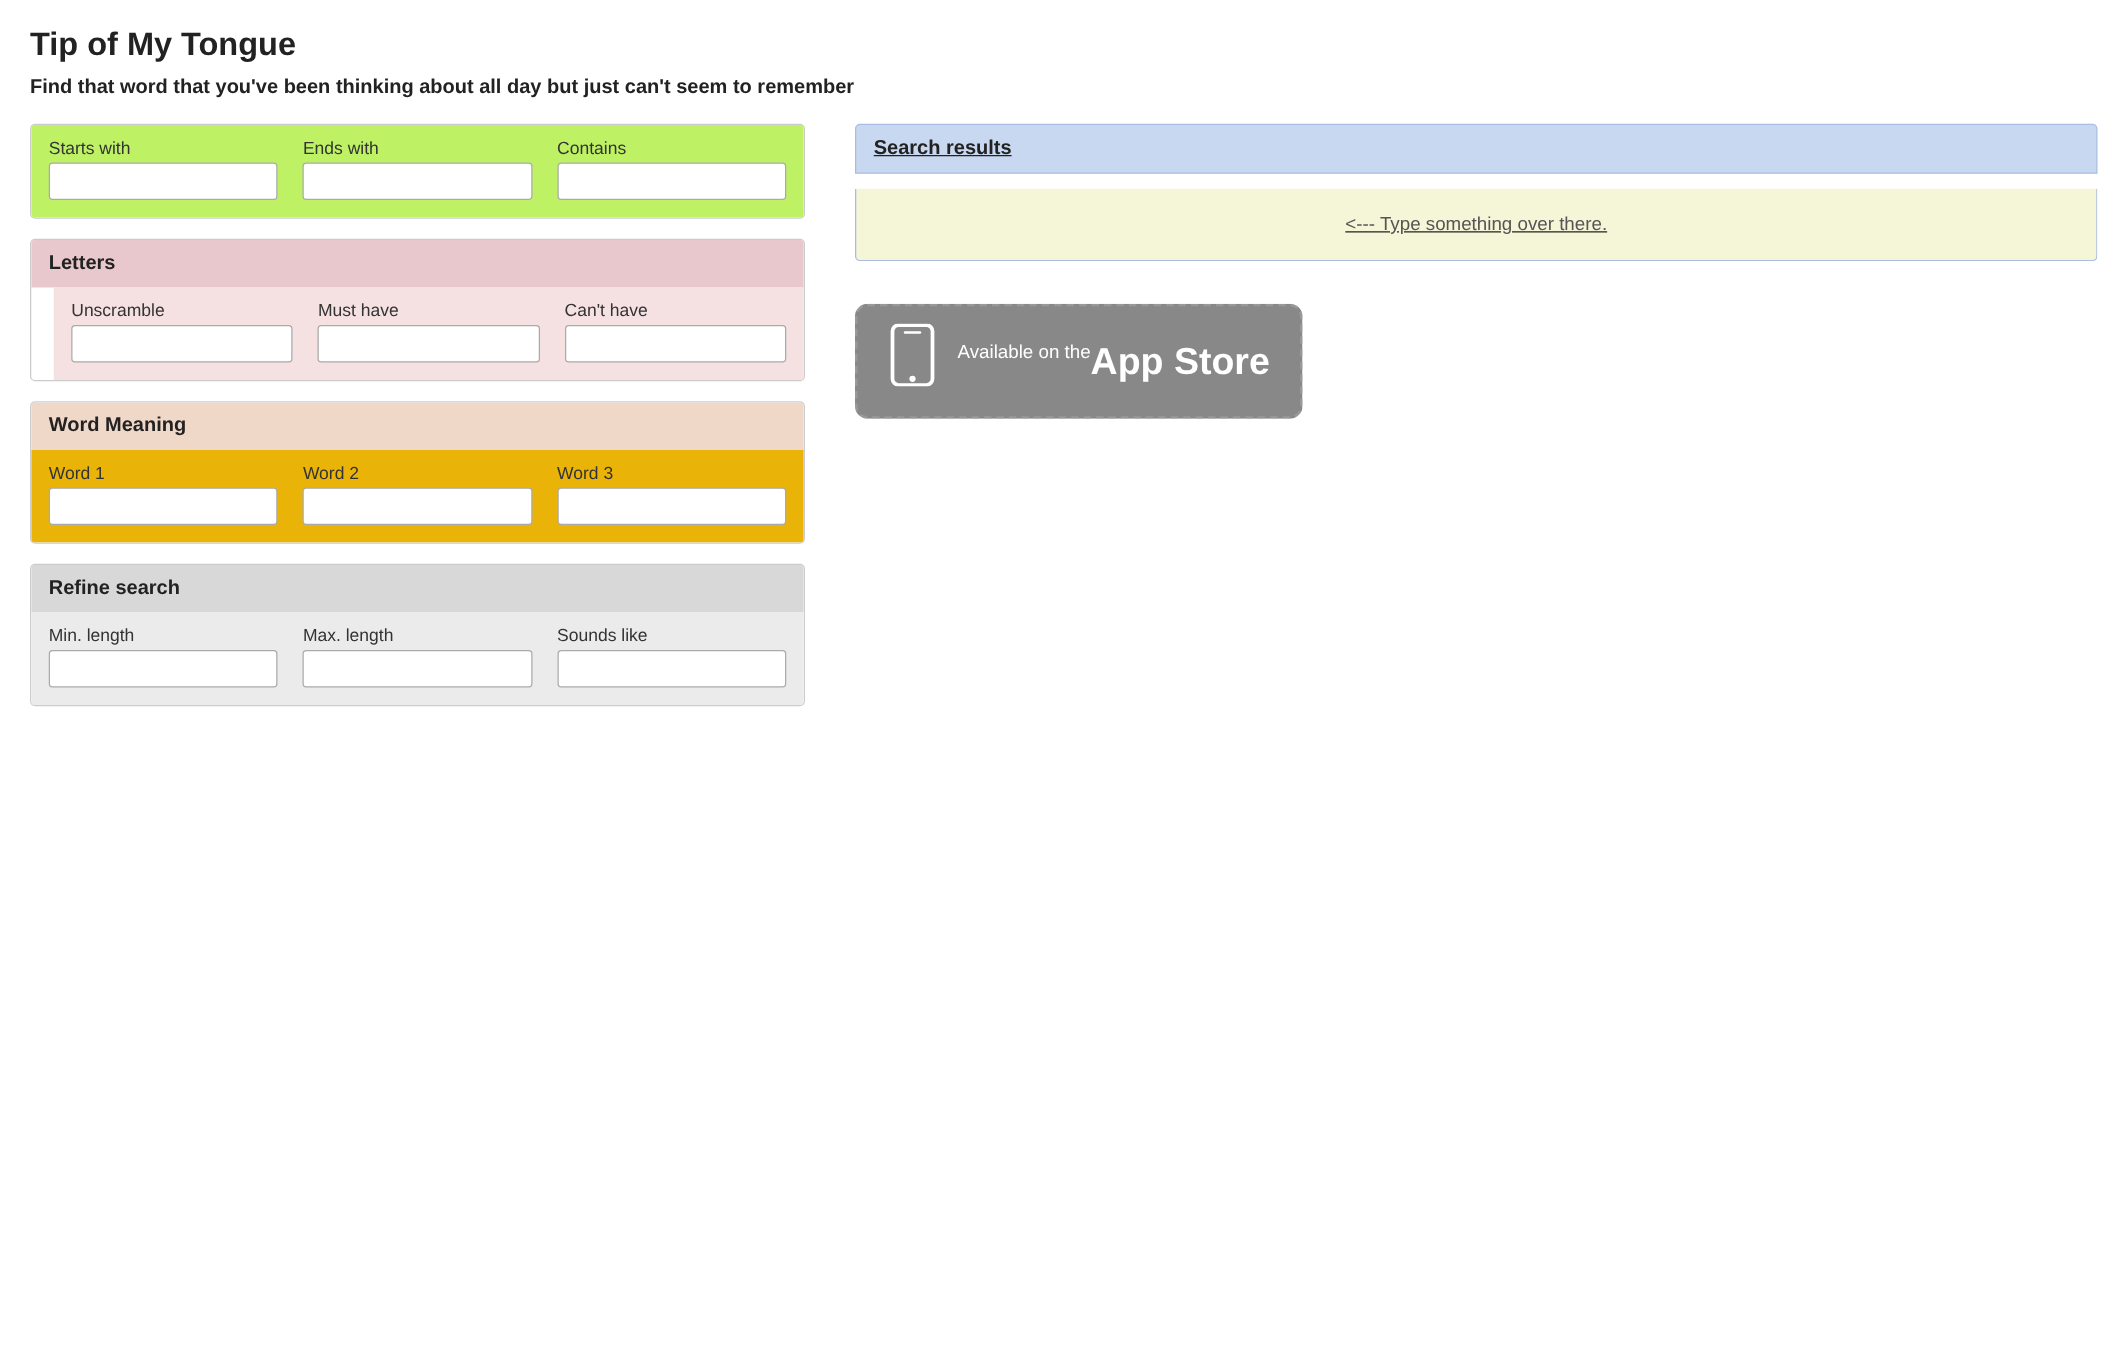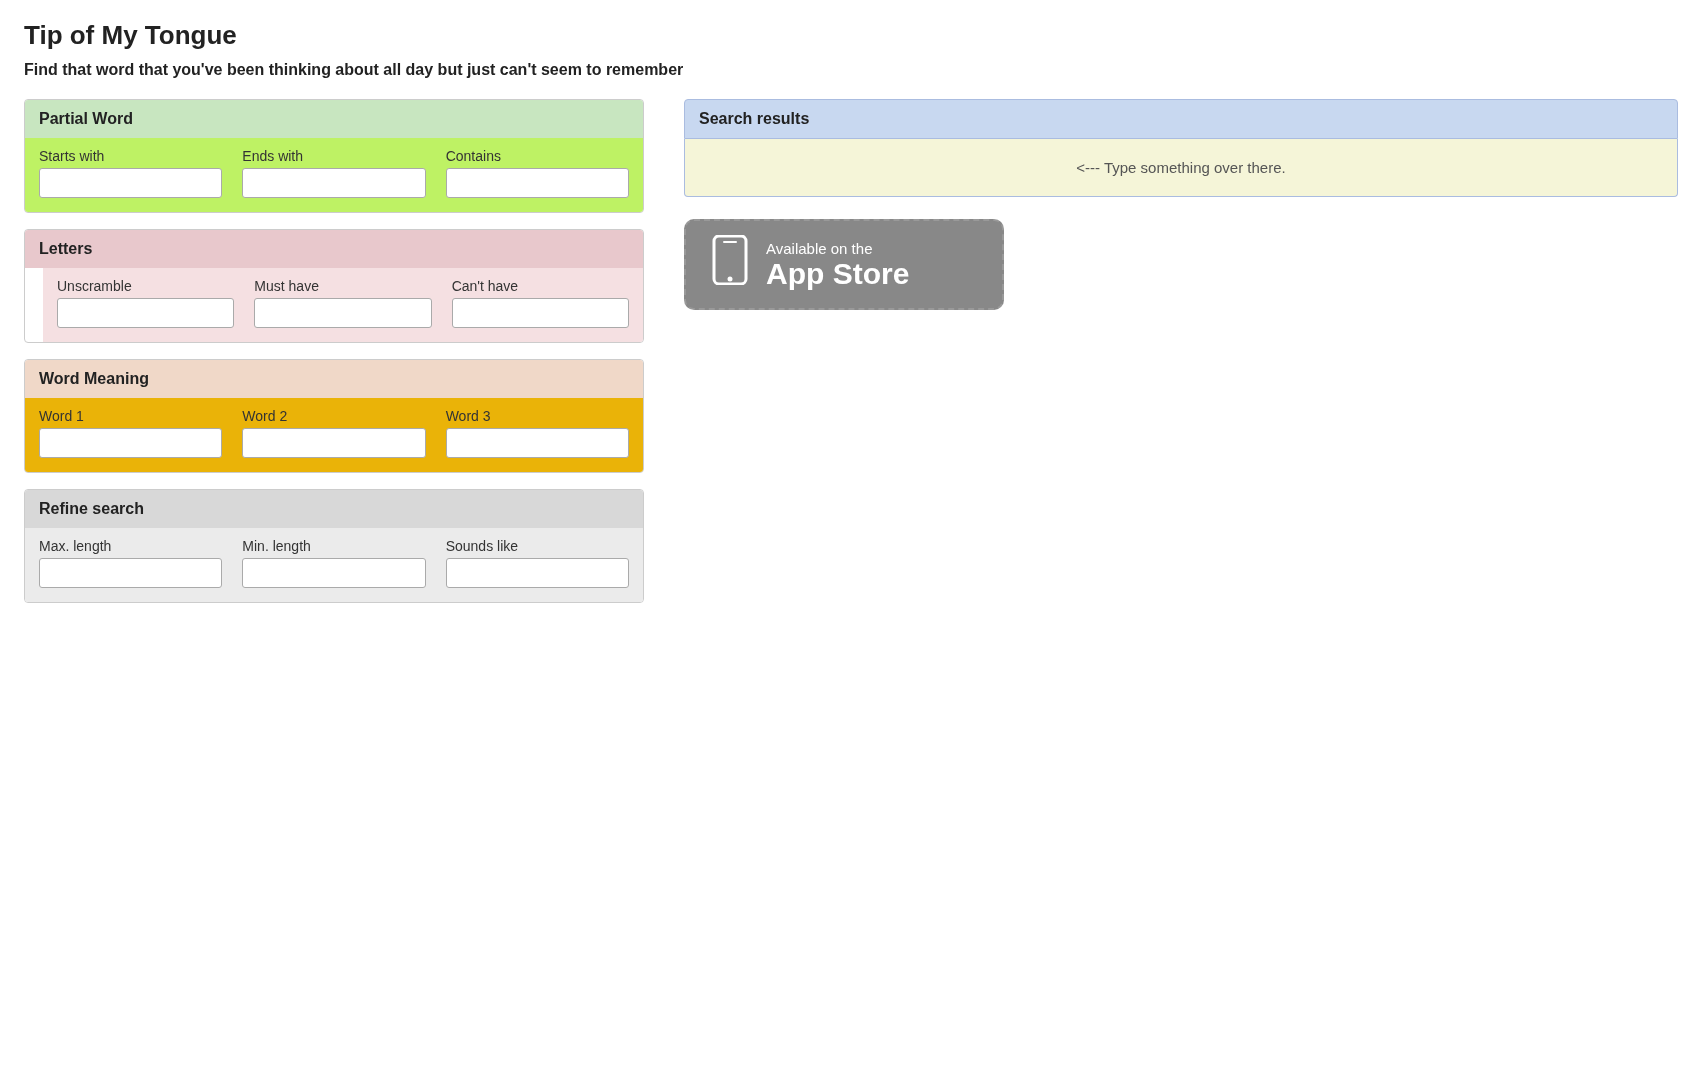--- a/index.html
+++ b/index.html
@@ -29,21 +29,22 @@
     .left-col {
       flex: 0 0 620px;
       display: flex;
       flex-direction: column;
       gap: 16px;
     }
     .right-col {
       flex: 1;
       display: flex;
       flex-direction: column;
-      gap: 0;
+      gap: 12px;
+      text-decoration: underline;
     }
     .section {
       border: 1px solid #ccc;
       border-radius: 4px;
       overflow: hidden;
     }
     .section-header {
       padding: 10px 14px;
       font-size: 16px;
       font-weight: bold;
@@ -125,21 +126,20 @@
       cursor: pointer;
       min-width: 320px;
     }
     .app-store-icon {
       font-size: 38px;
       color: #fff;
       flex-shrink: 0;
     }
     .app-store-text {
       display: flex;
-      flex-direction: column;
       align-items: flex-start;
       justify-content: space-between;
     }
     .app-store-text .available-text {
       font-size: 15px;
       font-weight: normal;
       color: #fff;
     }
     .app-store-text .store-text {
       font-size: 30px;
@@ -155,21 +155,20 @@
 <body>
 
 <h1>Tip of My Tongue</h1>
 <p class="subtitle">Find that word that you've been thinking about all day but just can't seem to remember</p>
 
 <div class="main-layout">
 
   <div class="left-col">
 
     <div class="section section-partial">
-      <div class="section-header">Partial Word</div>
       <div class="section-body">
         <div class="fields-row">
           <div class="field-group">
             <label class="field-label">Starts with</label>
             <input class="field-input" type="text" value="" style="">
           </div>
           <div class="field-group">
             <label class="field-label">Ends with</label>
             <input class="field-input" type="text" value="" style="">
           </div>
@@ -219,25 +218,25 @@
           </div>
         </div>
       </div>
     </div>
 
     <div class="section section-refine">
       <div class="section-header">Refine search</div>
       <div class="section-body">
         <div class="fields-row">
           <div class="field-group">
+            <label class="field-label">Min. length</label>
+            <input class="field-input" type="text" value="" style="">
+          </div>
+          <div class="field-group">
             <label class="field-label">Max. length</label>
-            <input class="field-input" type="text" value="" style="">
-          </div>
-          <div class="field-group">
-            <label class="field-label">Min. length</label>
             <input class="field-input" type="text" value="" style="">
           </div>
           <div class="field-group">
             <label class="field-label">Sounds like</label>
             <input class="field-input" type="text" value="" style="">
           </div>
         </div>
       </div>
     </div>
 

